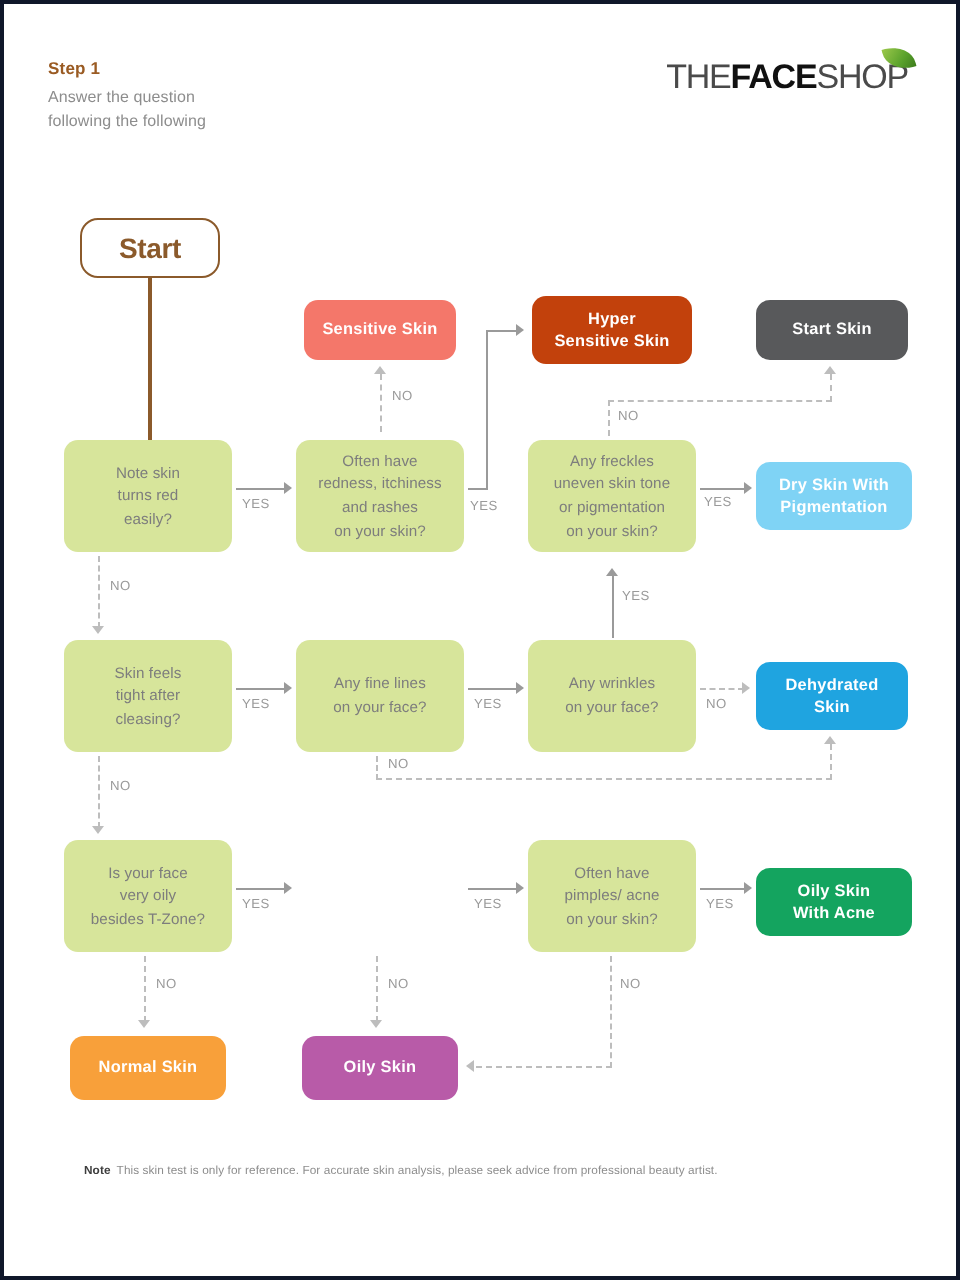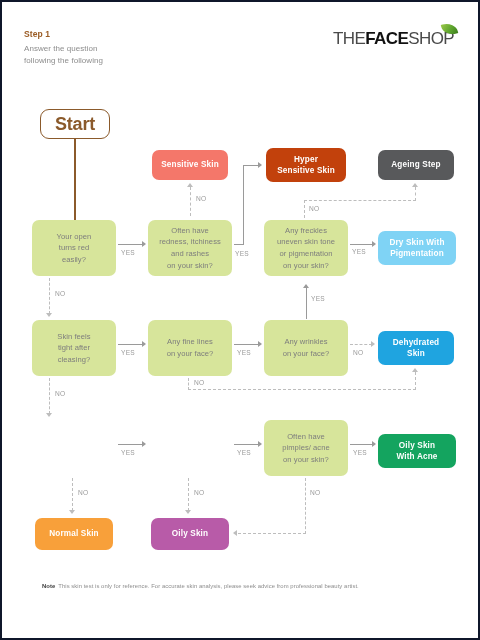--- a/index.html
+++ b/index.html
@@ -47,21 +47,21 @@
   .q{
     background:#D7E59B;color:#7d7d7d;font-size:7.6px;line-height:1.52;
     white-space:pre-line;padding:3px 4px;letter-spacing:.05px;
   }
   .res{
     color:#ffffff;font-size:8.2px;font-weight:bold;line-height:1.35;
     white-space:pre-line;padding:3px 4px;letter-spacing:.15px;
   }
   #start{
     border:1.6px solid #8B5A2B;background:#fff;color:#8B5A2B;
-    font-size:18px;font-weight:bold;border-radius:9px;letter-spacing:-.2px;
+    font-size:14px;font-weight:bold;border-radius:9px;letter-spacing:-.2px;
   }
 
   
   .ln{position:absolute;background:#9a9a9a;}
   .ln.h{height:1px;}
   .ln.v{width:1px;}
   .ln.brown{background:#8B5A2B;width:1.6px;}
   .dash-h{
     position:absolute;height:0;border-top:1px dashed #bdbdbd;
   }
@@ -105,21 +105,21 @@
       <span id="leaf"></span>
     </div>
   </div>
 
   <div class="node" id="start" style="left:38px;top:107px;width:70px;height:30px;">
     <span>Start</span>
   </div>
   <div class="ln v brown" style="left:72px;top:137px;height:81px;"></div>
 
   <div class="node q" style="left:30px;top:218px;width:84px;height:56px;">
-    <span>Your open
+    <span>Note skin
 turns red
 easily?</span>
   </div>
 
   <div class="node q" style="left:146px;top:218px;width:84px;height:56px;">
     <span>Often have
 redness, itchiness
 and rashes
 on your skin?</span>
   </div>
@@ -134,21 +134,21 @@
   <div class="node res" style="left:150px;top:148px;width:76px;height:30px;background:#F4776A;">
     <span>Sensitive Skin</span>
   </div>
 
   <div class="node res" style="left:264px;top:146px;width:80px;height:34px;background:#c2410c;">
     <span>Hyper
 Sensitive Skin</span>
   </div>
 
   <div class="node res" style="left:376px;top:148px;width:76px;height:30px;background:#58595B;">
-    <span>Ageing Step</span>
+    <span>Start Skin</span>
   </div>
 
   <div class="node res" style="left:376px;top:229px;width:78px;height:34px;background:#7FD3F5;">
     <span>Dry Skin With
 Pigmentation</span>
   </div>
 
   <div class="ln h" style="left:116px;top:242px;width:24px;"></div>
   <div class="arw arw-r" style="left:140px;top:239px;"></div>
   <div class="lbl" style="left:119px;top:248px;">YES</div>
@@ -217,20 +217,25 @@
   <div class="lbl" style="left:192px;top:378px;">NO</div>
 
   <div class="ln v" style="left:304px;top:286px;height:31px;"></div>
   <div class="arw arw-u" style="left:301px;top:282px;"></div>
   <div class="lbl" style="left:309px;top:294px;">YES</div>
 
   <div class="dash-h" style="left:348px;top:342px;width:22px;"></div>
   <div class="arw arw-r soft" style="left:369px;top:339px;"></div>
   <div class="lbl" style="left:351px;top:348px;">NO</div>
 
+  <div class="node q" style="left:30px;top:418px;width:84px;height:56px;">
+    <span>Is your face
+very oily
+besides T-Zone?</span>
+  </div>
 
 
   <div class="node q" style="left:262px;top:418px;width:84px;height:56px;">
     <span>Often have
 pimples/ acne
 on your skin?</span>
   </div>
 
   <div class="node res" style="left:376px;top:432px;width:78px;height:34px;background:#14A45F;">
     <span>Oily Skin

